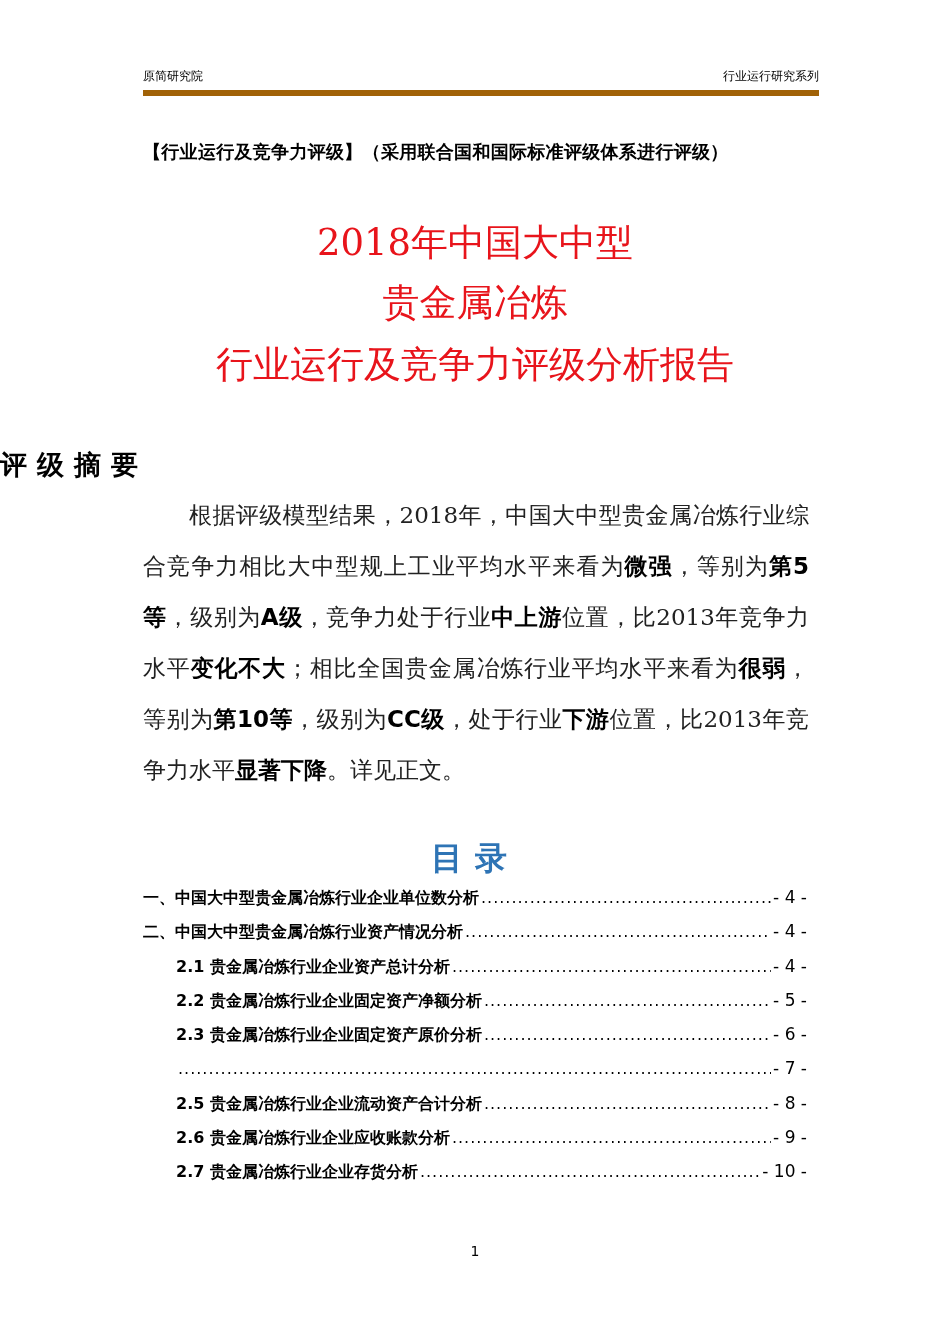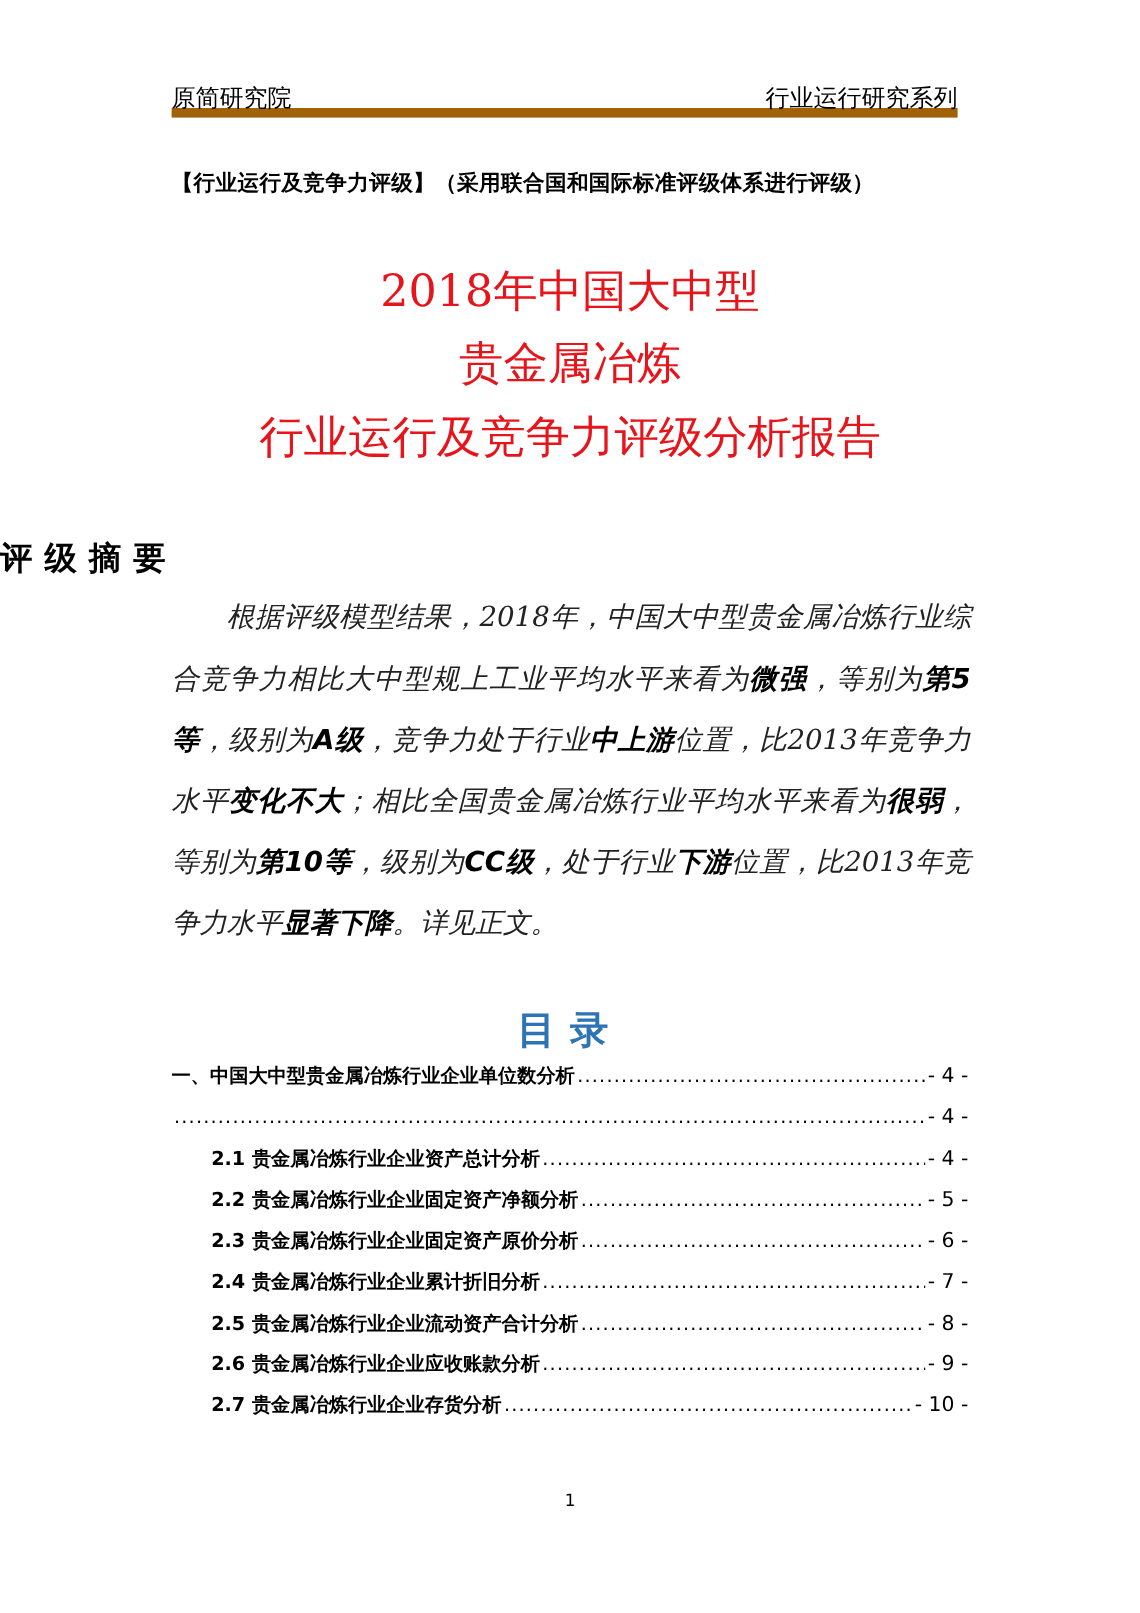--- a/index.html
+++ b/index.html
@@ -1,30 +1,30 @@
 <!DOCTYPE html>
 <html><head>
 <meta charset="utf-8">
 <style>
   html, body { margin:0; padding:0; background:#ffffff; }
   body { width:950px; height:1344px; position:relative; overflow:hidden;
          font-family:"DejaVu Sans", sans-serif; color:#000; }
-  .header { position:absolute; left:143px; right:152px; top:66px; height:24px;
-            border-bottom:8px solid #a16207; font-size:20px; }
+  .header { position:absolute; left:143px; right:131px; top:66px; height:24px;
+            border-bottom:6px solid #a16207; font-size:12px; }
   .header .left { position:absolute; left:0; top:2px; }
   .header .right { position:absolute; right:0; top:2px; }
   .tagline { position:absolute; left:143px; top:140px; font-size:18px; font-weight:bold; white-space:nowrap; letter-spacing:0.3px;}
   .title { position:absolute; left:0; right:0; text-align:center; color:#e8141b;
            font-family:"DejaVu Serif", serif; font-size:37px; line-height:56px; }
   .t1 { top:215px; } .t2 { top:275px; } .t3 { top:337px; }
   .summary-title { position:absolute; left:0; right:0; top:447px; 
                    font-size:27px; font-weight:bold; letter-spacing:10px; }
   .summary { position:absolute; left:143px; width:666px; top:490px;
              font-family:"DejaVu Serif", serif; font-size:23px; line-height:51px; color:#222; }
-  .summary p { margin:0; text-indent:46px; text-align:justify;font-style:italic; }
+  .summary p { margin:0; text-indent:46px; text-align:justify; }
   .summary b { font-family:"DejaVu Sans", sans-serif; font-weight:bold; color:#000; }
   .toc-title { position:absolute; left:0; right:0; top:837px; text-align:center;
                color:#2e74b5; font-size:32px; font-weight:bold; letter-spacing:12px; }
   .toc { position:absolute; left:143px; width:664px; top:887px; }
   .toc-row { display:flex; align-items:baseline; height:34.3px; font-size:16px; font-weight:bold; }
   .toc-row.sub { padding-left:33px; }
   .toc-row .lbl { white-space:nowrap; }
   .toc-row .dots { flex:1; overflow:hidden; white-space:nowrap; font-weight:normal; letter-spacing:1px; margin:0 2px; }
   .toc-row .dots::after { content:"...................................................................................................................................................."; }
   .toc-row .pg { white-space:nowrap; font-weight:normal; font-size:17px; }
@@ -50,40 +50,40 @@
 </div>
 
 <div class="toc-title">目录</div>
 <div class="toc" id="toc">
     <div class="toc-row">
       <span class="lbl">一、中国大中型贵金属冶炼行业企业单位数分析</span>
       <span class="dots"></span>
       <span class="pg">- 4 -</span>
     </div>
     <div class="toc-row">
+      <span class="lbl">二、中国大中型贵金属冶炼行业资产情况分析</span>
       <span class="dots"></span>
       <span class="pg">- 4 -</span>
     </div>
     <div class="toc-row sub">
       <span class="lbl">2.1 贵金属冶炼行业企业资产总计分析</span>
       <span class="dots"></span>
       <span class="pg">- 4 -</span>
     </div>
     <div class="toc-row sub">
       <span class="lbl">2.2 贵金属冶炼行业企业固定资产净额分析</span>
       <span class="dots"></span>
       <span class="pg">- 5 -</span>
     </div>
     <div class="toc-row sub">
       <span class="lbl">2.3 贵金属冶炼行业企业固定资产原价分析</span>
       <span class="dots"></span>
       <span class="pg">- 6 -</span>
     </div>
     <div class="toc-row sub">
-      <span class="lbl">2.4 贵金属冶炼行业企业累计折旧分析</span>
       <span class="dots"></span>
       <span class="pg">- 7 -</span>
     </div>
     <div class="toc-row sub">
       <span class="lbl">2.5 贵金属冶炼行业企业流动资产合计分析</span>
       <span class="dots"></span>
       <span class="pg">- 8 -</span>
     </div>
     <div class="toc-row sub">
       <span class="lbl">2.6 贵金属冶炼行业企业应收账款分析</span>

